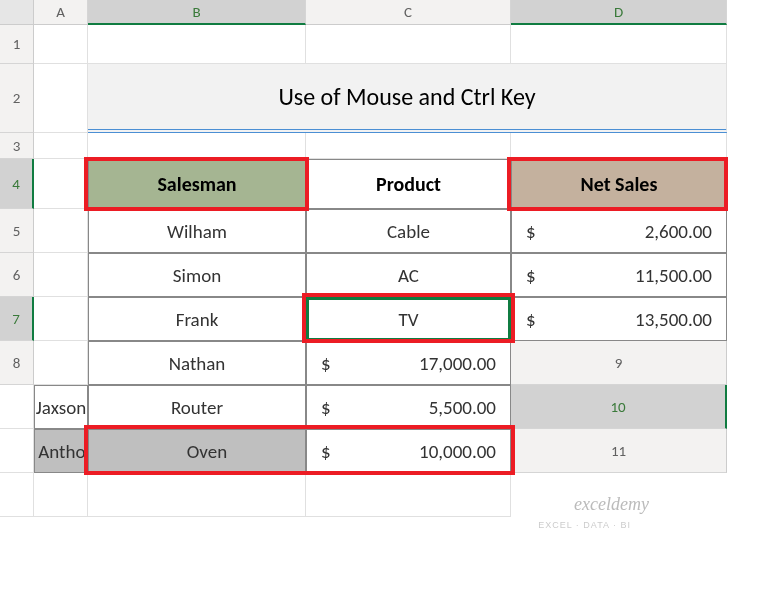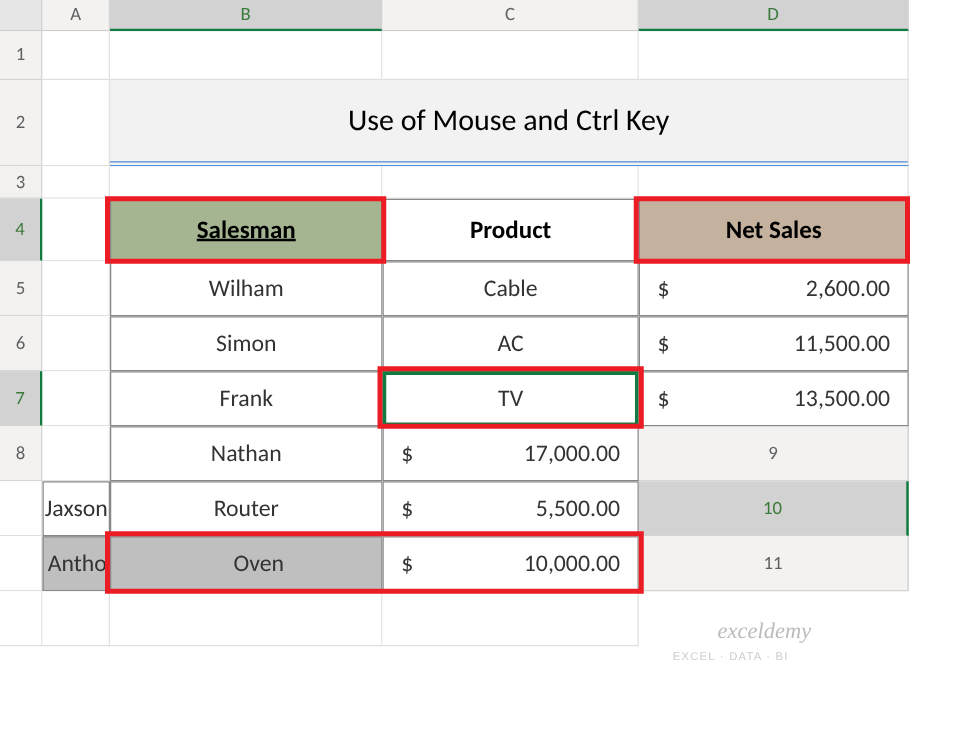--- a/index.html
+++ b/index.html
@@ -10,21 +10,21 @@
   .colhdr.selcol { background: #d2d2d2; color: #3a7a3a; border-bottom: 2px solid #107c41; }
   .rowhdr { background: #f3f2f1; border-right: 1px solid #ccc; border-bottom: 1px solid #d5d5d5; color: #616161; font-size: 15px; display: flex; align-items: center; justify-content: center; }
   .rowhdr.selrow { background: #d2d2d2; color: #3a7a3a; border-right: 2px solid #107c41; }
   .cell { border-right: 1px solid #e0e0e0; border-bottom: 1px solid #e0e0e0; background: #fff; display: flex; align-items: center; justify-content: center; font-size: 19px; position: relative; }
   .cell.title { font-size: 24px; font-weight: normal; background: #f2f2f2; border-bottom: 4px double #4b8fd4; justify-content: center; }
   .cell.th { font-weight: bold; font-size: 20px; background: #fff; border: 1px solid #888; }
   .cell.td { font-size: 19px; border: 1px solid #888; color: #333; }
   .cell.td.money { justify-content: stretch; padding: 0 14px; }
   .moneywrap { display: flex; width: 100%; justify-content: space-between; }
   .selgray { background: #bfbfbf !important; padding-left: 20px; }
-  .selgreen { background: #a5b592 !important; text-decoration: underline; }
+  .selgreen { background: #a5b592 !important; }
   .selbrown { background: #c4b19e !important; }
   .active { outline: 3px solid #107c41; outline-offset: -3px; }
   .redbox { position: absolute; border: 4px solid #ec1c24; pointer-events: none; z-index: 5; }
   .watermark { position: absolute; right: 118px; bottom: 90px; font-size: 18px; color: #bbb; font-style: italic; font-family: Georgia, serif; z-index: 2; pointer-events: none; }
   .watermark-sub { position: absolute; right: 136px; bottom: 75px; font-size: 9px; color: #ccc; font-family: Arial, sans-serif; z-index: 2; pointer-events: none; letter-spacing: 1px; }
 </style>
 </head>
 <body>
 
 <div class="grid">

